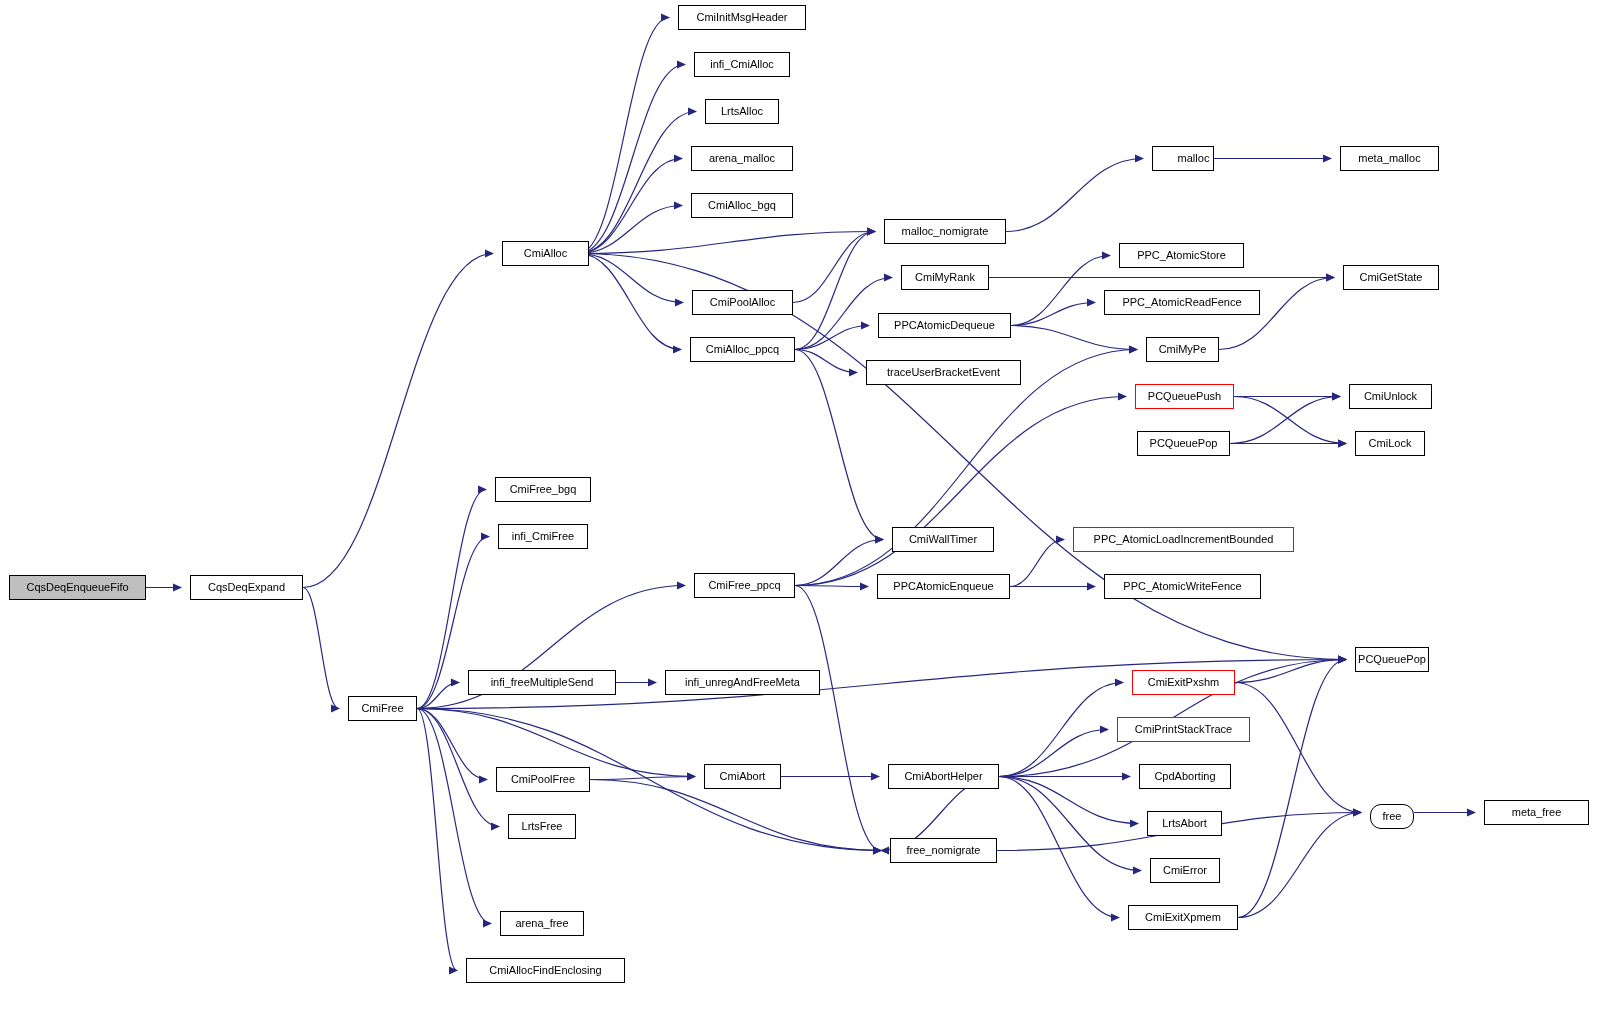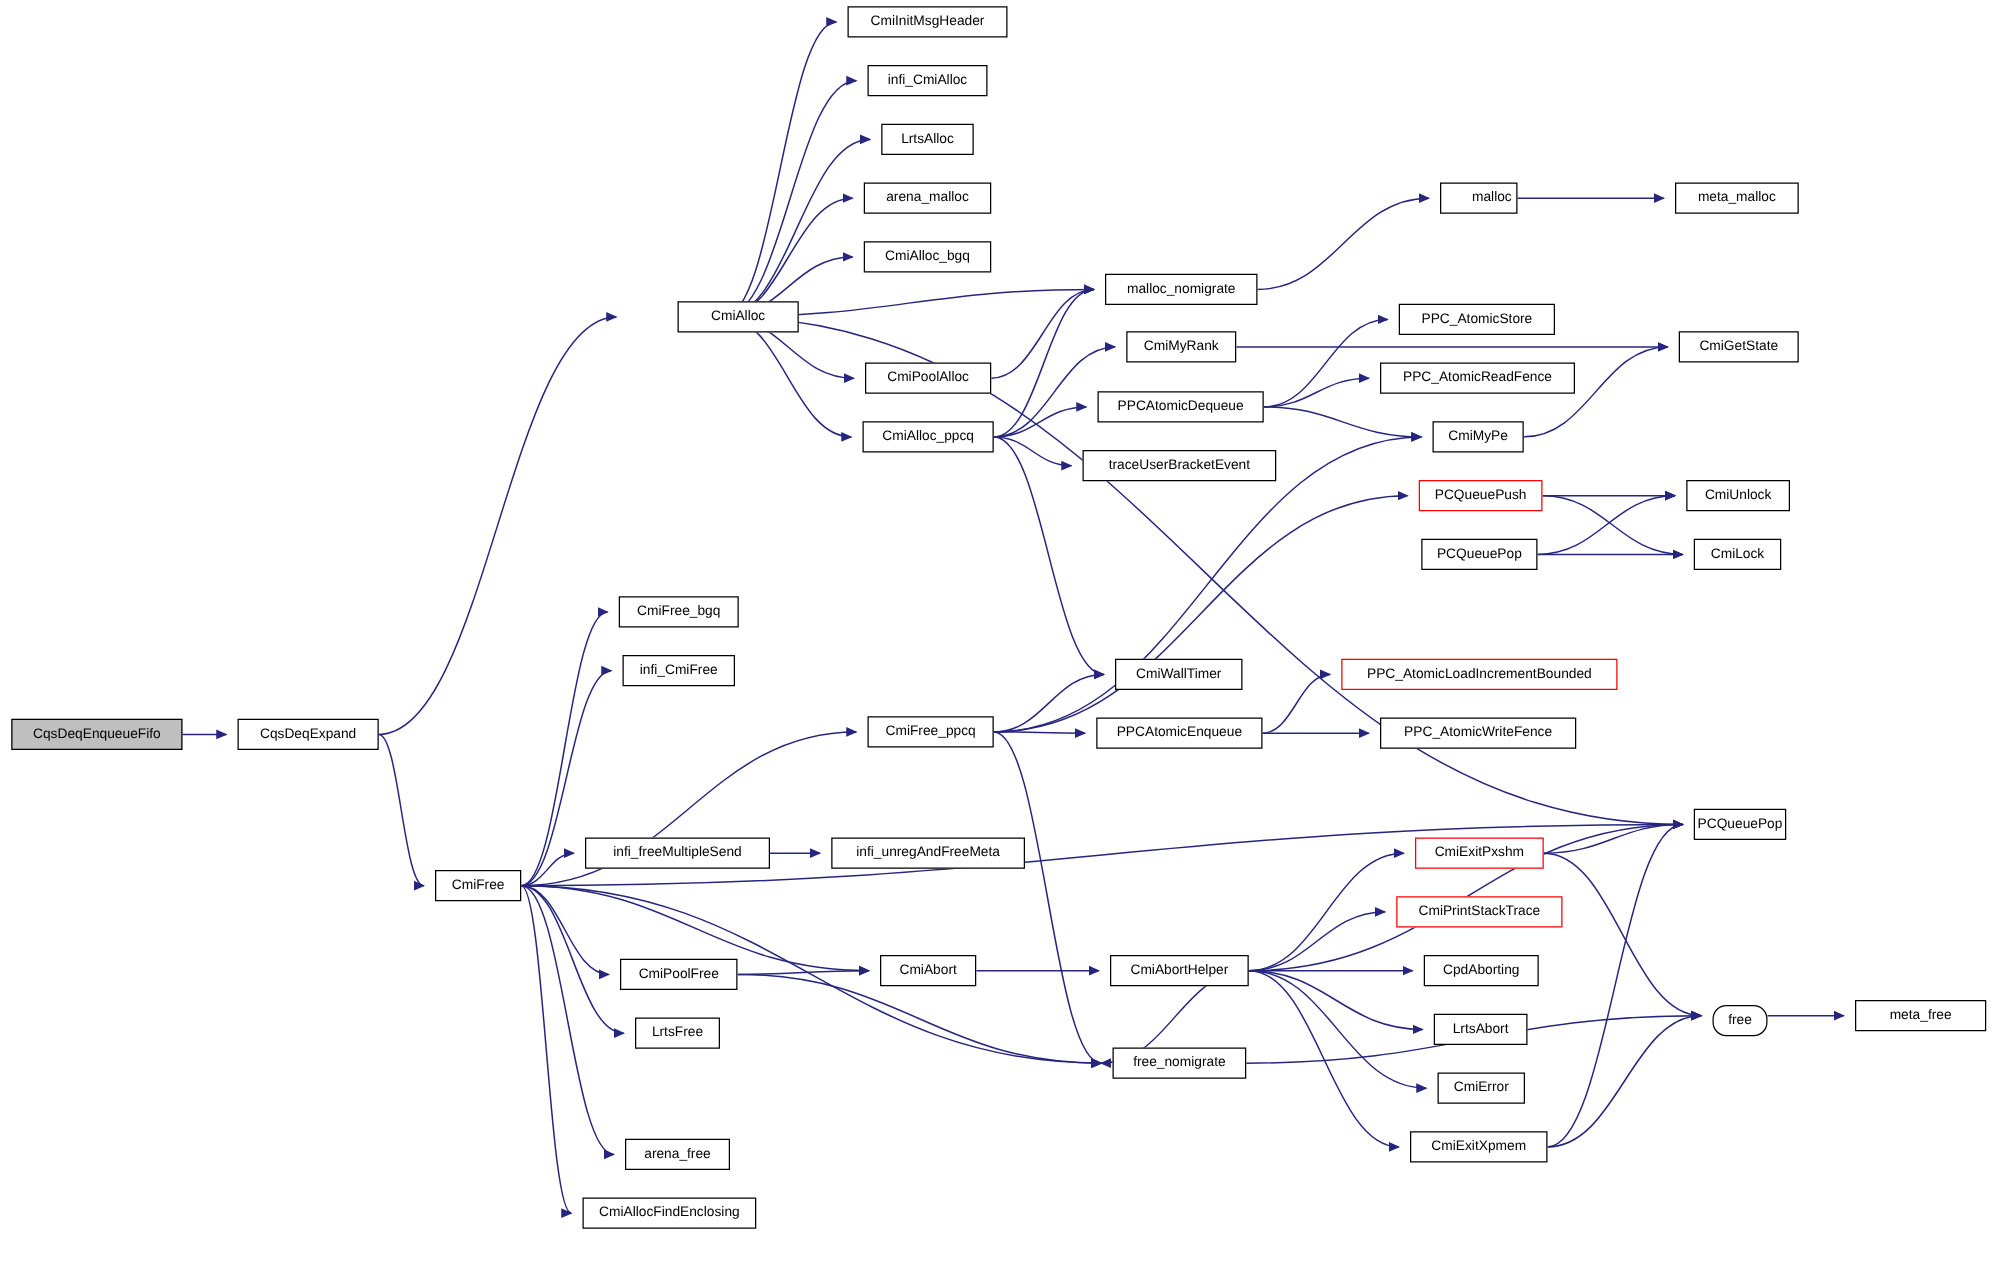--- a/index.html
+++ b/index.html
@@ -102,21 +102,21 @@
         <path d="M1414,812.5 C1441.45,812.5 1447.55,812.5 1475,812.5" marker-end="url(#ah)"></path>
       </g>
   </svg>
   <div id="nodes">
       <div class="node root" style="left: 9px; top: 575px; width: 137px; height: 25px;">
         <span>CqsDeqEnqueueFifo</span>
       </div>
       <div class="node" style="left: 190px; top: 575px; width: 113px; height: 25px;">
         <span>CqsDeqExpand</span>
       </div>
-      <div class="node" style="left: 502px; top: 241px; width: 97px; height: 25px; margin-left: 40px;">
+      <div class="node" style="left: 502px; top: 241px; width: 87px; height: 25px;">
         <span>CmiAlloc</span>
       </div>
       <div class="node" style="left: 678px; top: 5px; width: 128px; height: 25px;">
         <span>CmiInitMsgHeader</span>
       </div>
       <div class="node" style="left: 694px; top: 52px; width: 96px; height: 25px;">
         <span>infi_CmiAlloc</span>
       </div>
       <div class="node" style="left: 705px; top: 99px; width: 74px; height: 25px;">
         <span>LrtsAlloc</span>
@@ -207,21 +207,21 @@
       </div>
       <div class="node" style="left: 496px; top: 767px; width: 94px; height: 25px;">
         <span>CmiPoolFree</span>
       </div>
       <div class="node" style="left: 508px; top: 814px; width: 68px; height: 25px;">
         <span>LrtsFree</span>
       </div>
       <div class="node" style="left: 500px; top: 911px; width: 84px; height: 25px;">
         <span>arena_free</span>
       </div>
-      <div class="node" style="left: 466px; top: 958px; width: 139px; height: 25px; justify-content: center;">
+      <div class="node" style="left: 466px; top: 958px; width: 159px; height: 25px; justify-content: center;">
         <span>CmiAllocFindEnclosing</span>
       </div>
       <div class="node" style="left: 704px; top: 764px; width: 77px; height: 25px;">
         <span>CmiAbort</span>
       </div>
       <div class="node" style="left: 888px; top: 764px; width: 111px; height: 25px;">
         <span>CmiAbortHelper</span>
       </div>
       <div class="node" style="left: 890px; top: 838px; width: 107px; height: 25px;">
         <span>free_nomigrate</span>

